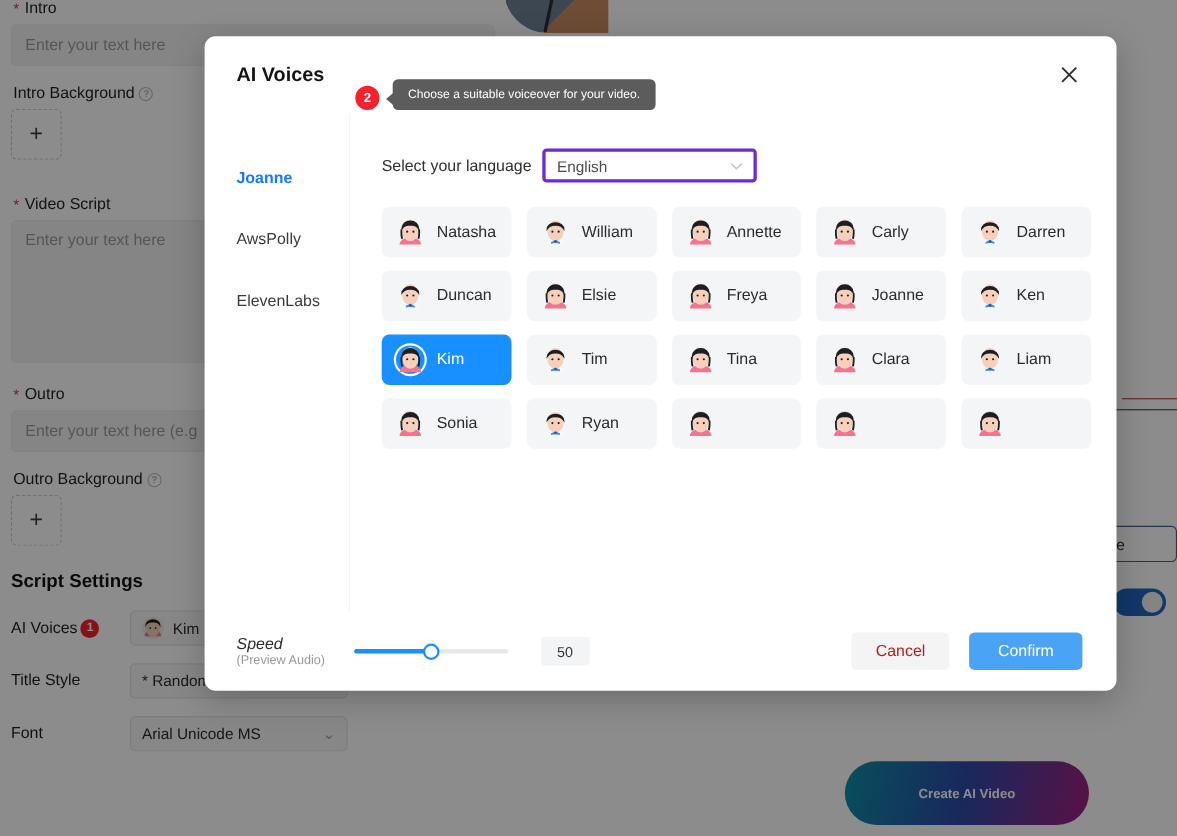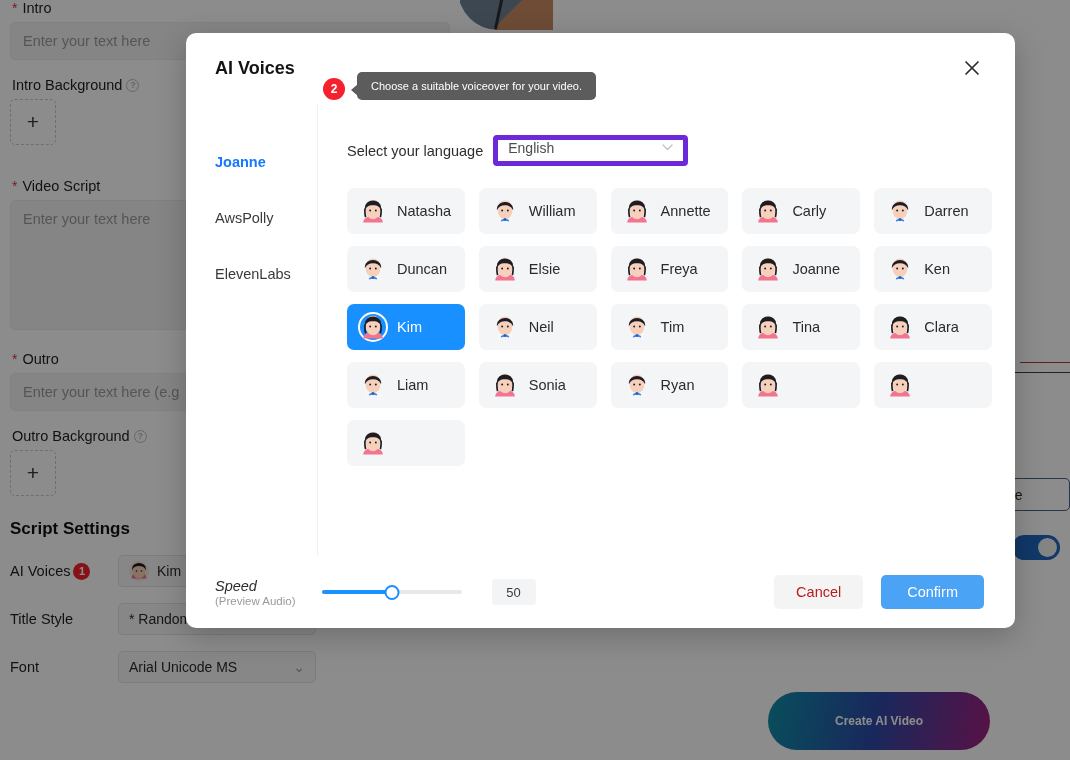--- a/index.html
+++ b/index.html
@@ -138,22 +138,22 @@
   .side-tab.active { color: #1677ff; font-weight: bold; }
 
   .modal-main { flex: 1; min-width: 0; display: flex; flex-direction: column; position: relative; }
 
   .lang-row {
     display: flex; align-items: center; gap: 10px;
     padding: 32px 0 0 29px; flex: none; position: relative;
   }
   .lang-label { font-size: 14.5px; color: #2e2e2e; }
   .lang-select {
-    width: 195px; height: 31px; border: 5px solid #6d28d9; border-radius: 4px;
-    background: #fff; display: flex; padding: 0 10px;
+    width: 195px; height: 31px; border: 3px solid #6d28d9; border-radius: 4px;
+    background: #fff; display: flex; align-items: center; padding: 0 10px;
     font-size: 14px; color: #4d4d4d; cursor: pointer;
   }
   .lang-select .chev-d { margin-left: auto; color: #bdbdbd; font-size: 12px; }
 
   .tooltip-badge {
     position: absolute; left: 5px; top: -25px;
     width: 22px; height: 22px; border-radius: 50%; background: #f5222d;
     color: #fff; font-size: 12px; font-weight: 600;
     display: flex; align-items: center; justify-content: center; z-index: 3;
   }
@@ -521,98 +521,85 @@
                 <span class="avatar-wrap"><svg viewBox="0 0 32 32" width="26" height="26" aria-hidden="true">
                     <path d="M6 30c0-5 4-8 10-8s10 3 10 8z" fill="#f6f7f8"></path>
                     <path d="M13 21h6v5h-6z" fill="#f6d0bb"></path>
                     <path d="M7 13a9 10 0 0 1 18 0v3a9 10 0 0 1-18 0z" fill="#f6d0bb"></path>
                     <path d="M6 13a10 8 0 0 1 20 0v2c-2-4-5-6-10-6S8 11 6 15z" fill="#1d1d24"></path>
                     <circle cx="12.5" cy="15.5" r="1.2" fill="#1d1d24"></circle>
                     <circle cx="19.5" cy="15.5" r="1.2" fill="#1d1d24"></circle>
                     <path d="M16 25l-5 2v2l5-1 5 1v-2z" fill="#3d8bf2"></path>
                     <circle cx="16" cy="26.5" r="1.6" fill="#1f5fb5"></circle>
                   </svg></span>
-                <span class="voice-name">Neil</span>
+                <span class="voice-name">Tim</span>
+              </div>
+              <div class="voice-card">
+                <span class="avatar-wrap"><svg viewBox="0 0 32 32" width="26" height="26" aria-hidden="true">
+                    <path d="M4 30c0-5 5-8 12-8s12 3 12 8z" fill="#f4738f"></path>
+                    <path d="M13 20h6v5h-6z" fill="#f6d0bb"></path>
+                    <path d="M7 12a9 10 0 0 1 18 0v4a9 10 0 0 1-18 0z" fill="#f6d0bb"></path>
+                    <path d="M6 12a10 9 0 0 1 20 0v5c-1-6-4-8-10-8S7 11 6 17z" fill="#1d1d24"></path>
+                    <path d="M5 13c0 5 0 8 1 11l2-1c-1-3-1-6-1-10z" fill="#1d1d24"></path>
+                    <path d="M27 13c0 5 0 8-1 11l-2-1c1-3 1-6 1-10z" fill="#1d1d24"></path>
+                    <circle cx="12.5" cy="15.5" r="1.2" fill="#1d1d24"></circle>
+                    <circle cx="19.5" cy="15.5" r="1.2" fill="#1d1d24"></circle>
+                  </svg></span>
+                <span class="voice-name">Tina</span>
+              </div>
+              <div class="voice-card">
+                <span class="avatar-wrap"><svg viewBox="0 0 32 32" width="26" height="26" aria-hidden="true">
+                    <path d="M4 30c0-5 5-8 12-8s12 3 12 8z" fill="#f4738f"></path>
+                    <path d="M13 20h6v5h-6z" fill="#f6d0bb"></path>
+                    <path d="M7 12a9 10 0 0 1 18 0v4a9 10 0 0 1-18 0z" fill="#f6d0bb"></path>
+                    <path d="M6 12a10 9 0 0 1 20 0v5c-1-6-4-8-10-8S7 11 6 17z" fill="#1d1d24"></path>
+                    <path d="M5 13c0 5 0 8 1 11l2-1c-1-3-1-6-1-10z" fill="#1d1d24"></path>
+                    <path d="M27 13c0 5 0 8-1 11l-2-1c1-3 1-6 1-10z" fill="#1d1d24"></path>
+                    <circle cx="12.5" cy="15.5" r="1.2" fill="#1d1d24"></circle>
+                    <circle cx="19.5" cy="15.5" r="1.2" fill="#1d1d24"></circle>
+                  </svg></span>
+                <span class="voice-name">Clara</span>
               </div>
               <div class="voice-card">
                 <span class="avatar-wrap"><svg viewBox="0 0 32 32" width="26" height="26" aria-hidden="true">
                     <path d="M6 30c0-5 4-8 10-8s10 3 10 8z" fill="#f6f7f8"></path>
                     <path d="M13 21h6v5h-6z" fill="#f6d0bb"></path>
                     <path d="M7 13a9 10 0 0 1 18 0v3a9 10 0 0 1-18 0z" fill="#f6d0bb"></path>
                     <path d="M6 13a10 8 0 0 1 20 0v2c-2-4-5-6-10-6S8 11 6 15z" fill="#1d1d24"></path>
                     <circle cx="12.5" cy="15.5" r="1.2" fill="#1d1d24"></circle>
                     <circle cx="19.5" cy="15.5" r="1.2" fill="#1d1d24"></circle>
                     <path d="M16 25l-5 2v2l5-1 5 1v-2z" fill="#3d8bf2"></path>
                     <circle cx="16" cy="26.5" r="1.6" fill="#1f5fb5"></circle>
                   </svg></span>
-                <span class="voice-name">Tim</span>
-              </div>
-              <div class="voice-card">
-                <span class="avatar-wrap"><svg viewBox="0 0 32 32" width="26" height="26" aria-hidden="true">
-                    <path d="M4 30c0-5 5-8 12-8s12 3 12 8z" fill="#f4738f"></path>
-                    <path d="M13 20h6v5h-6z" fill="#f6d0bb"></path>
-                    <path d="M7 12a9 10 0 0 1 18 0v4a9 10 0 0 1-18 0z" fill="#f6d0bb"></path>
-                    <path d="M6 12a10 9 0 0 1 20 0v5c-1-6-4-8-10-8S7 11 6 17z" fill="#1d1d24"></path>
-                    <path d="M5 13c0 5 0 8 1 11l2-1c-1-3-1-6-1-10z" fill="#1d1d24"></path>
-                    <path d="M27 13c0 5 0 8-1 11l-2-1c1-3 1-6 1-10z" fill="#1d1d24"></path>
-                    <circle cx="12.5" cy="15.5" r="1.2" fill="#1d1d24"></circle>
-                    <circle cx="19.5" cy="15.5" r="1.2" fill="#1d1d24"></circle>
-                  </svg></span>
-                <span class="voice-name">Tina</span>
-              </div>
-              <div class="voice-card">
-                <span class="avatar-wrap"><svg viewBox="0 0 32 32" width="26" height="26" aria-hidden="true">
-                    <path d="M4 30c0-5 5-8 12-8s12 3 12 8z" fill="#f4738f"></path>
-                    <path d="M13 20h6v5h-6z" fill="#f6d0bb"></path>
-                    <path d="M7 12a9 10 0 0 1 18 0v4a9 10 0 0 1-18 0z" fill="#f6d0bb"></path>
-                    <path d="M6 12a10 9 0 0 1 20 0v5c-1-6-4-8-10-8S7 11 6 17z" fill="#1d1d24"></path>
-                    <path d="M5 13c0 5 0 8 1 11l2-1c-1-3-1-6-1-10z" fill="#1d1d24"></path>
-                    <path d="M27 13c0 5 0 8-1 11l-2-1c1-3 1-6 1-10z" fill="#1d1d24"></path>
-                    <circle cx="12.5" cy="15.5" r="1.2" fill="#1d1d24"></circle>
-                    <circle cx="19.5" cy="15.5" r="1.2" fill="#1d1d24"></circle>
-                  </svg></span>
-                <span class="voice-name">Clara</span>
+                <span class="voice-name">Liam</span>
+              </div>
+              <div class="voice-card">
+                <span class="avatar-wrap"><svg viewBox="0 0 32 32" width="26" height="26" aria-hidden="true">
+                    <path d="M4 30c0-5 5-8 12-8s12 3 12 8z" fill="#f4738f"></path>
+                    <path d="M13 20h6v5h-6z" fill="#f6d0bb"></path>
+                    <path d="M7 12a9 10 0 0 1 18 0v4a9 10 0 0 1-18 0z" fill="#f6d0bb"></path>
+                    <path d="M6 12a10 9 0 0 1 20 0v5c-1-6-4-8-10-8S7 11 6 17z" fill="#1d1d24"></path>
+                    <path d="M5 13c0 5 0 8 1 11l2-1c-1-3-1-6-1-10z" fill="#1d1d24"></path>
+                    <path d="M27 13c0 5 0 8-1 11l-2-1c1-3 1-6 1-10z" fill="#1d1d24"></path>
+                    <circle cx="12.5" cy="15.5" r="1.2" fill="#1d1d24"></circle>
+                    <circle cx="19.5" cy="15.5" r="1.2" fill="#1d1d24"></circle>
+                  </svg></span>
+                <span class="voice-name">Sonia</span>
               </div>
               <div class="voice-card">
                 <span class="avatar-wrap"><svg viewBox="0 0 32 32" width="26" height="26" aria-hidden="true">
                     <path d="M6 30c0-5 4-8 10-8s10 3 10 8z" fill="#f6f7f8"></path>
                     <path d="M13 21h6v5h-6z" fill="#f6d0bb"></path>
                     <path d="M7 13a9 10 0 0 1 18 0v3a9 10 0 0 1-18 0z" fill="#f6d0bb"></path>
                     <path d="M6 13a10 8 0 0 1 20 0v2c-2-4-5-6-10-6S8 11 6 15z" fill="#1d1d24"></path>
                     <circle cx="12.5" cy="15.5" r="1.2" fill="#1d1d24"></circle>
                     <circle cx="19.5" cy="15.5" r="1.2" fill="#1d1d24"></circle>
                     <path d="M16 25l-5 2v2l5-1 5 1v-2z" fill="#3d8bf2"></path>
                     <circle cx="16" cy="26.5" r="1.6" fill="#1f5fb5"></circle>
                   </svg></span>
-                <span class="voice-name">Liam</span>
-              </div>
-              <div class="voice-card">
-                <span class="avatar-wrap"><svg viewBox="0 0 32 32" width="26" height="26" aria-hidden="true">
-                    <path d="M4 30c0-5 5-8 12-8s12 3 12 8z" fill="#f4738f"></path>
-                    <path d="M13 20h6v5h-6z" fill="#f6d0bb"></path>
-                    <path d="M7 12a9 10 0 0 1 18 0v4a9 10 0 0 1-18 0z" fill="#f6d0bb"></path>
-                    <path d="M6 12a10 9 0 0 1 20 0v5c-1-6-4-8-10-8S7 11 6 17z" fill="#1d1d24"></path>
-                    <path d="M5 13c0 5 0 8 1 11l2-1c-1-3-1-6-1-10z" fill="#1d1d24"></path>
-                    <path d="M27 13c0 5 0 8-1 11l-2-1c1-3 1-6 1-10z" fill="#1d1d24"></path>
-                    <circle cx="12.5" cy="15.5" r="1.2" fill="#1d1d24"></circle>
-                    <circle cx="19.5" cy="15.5" r="1.2" fill="#1d1d24"></circle>
-                  </svg></span>
-                <span class="voice-name">Sonia</span>
-              </div>
-              <div class="voice-card">
-                <span class="avatar-wrap"><svg viewBox="0 0 32 32" width="26" height="26" aria-hidden="true">
-                    <path d="M6 30c0-5 4-8 10-8s10 3 10 8z" fill="#f6f7f8"></path>
-                    <path d="M13 21h6v5h-6z" fill="#f6d0bb"></path>
-                    <path d="M7 13a9 10 0 0 1 18 0v3a9 10 0 0 1-18 0z" fill="#f6d0bb"></path>
-                    <path d="M6 13a10 8 0 0 1 20 0v2c-2-4-5-6-10-6S8 11 6 15z" fill="#1d1d24"></path>
-                    <circle cx="12.5" cy="15.5" r="1.2" fill="#1d1d24"></circle>
-                    <circle cx="19.5" cy="15.5" r="1.2" fill="#1d1d24"></circle>
-                    <path d="M16 25l-5 2v2l5-1 5 1v-2z" fill="#3d8bf2"></path>
-                    <circle cx="16" cy="26.5" r="1.6" fill="#1f5fb5"></circle>
-                  </svg></span>
                 <span class="voice-name">Ryan</span>
               </div>
               <div class="voice-card">
                 <span class="avatar-wrap"><svg viewBox="0 0 32 32" width="26" height="26" aria-hidden="true">
                     <path d="M4 30c0-5 5-8 12-8s12 3 12 8z" fill="#f4738f"></path>
                     <path d="M13 20h6v5h-6z" fill="#f6d0bb"></path>
                     <path d="M7 12a9 10 0 0 1 18 0v4a9 10 0 0 1-18 0z" fill="#f6d0bb"></path>
                     <path d="M6 12a10 9 0 0 1 20 0v5c-1-6-4-8-10-8S7 11 6 17z" fill="#1d1d24"></path>
                     <path d="M5 13c0 5 0 8 1 11l2-1c-1-3-1-6-1-10z" fill="#1d1d24"></path>
                     <path d="M27 13c0 5 0 8-1 11l-2-1c1-3 1-6 1-10z" fill="#1d1d24"></path>

